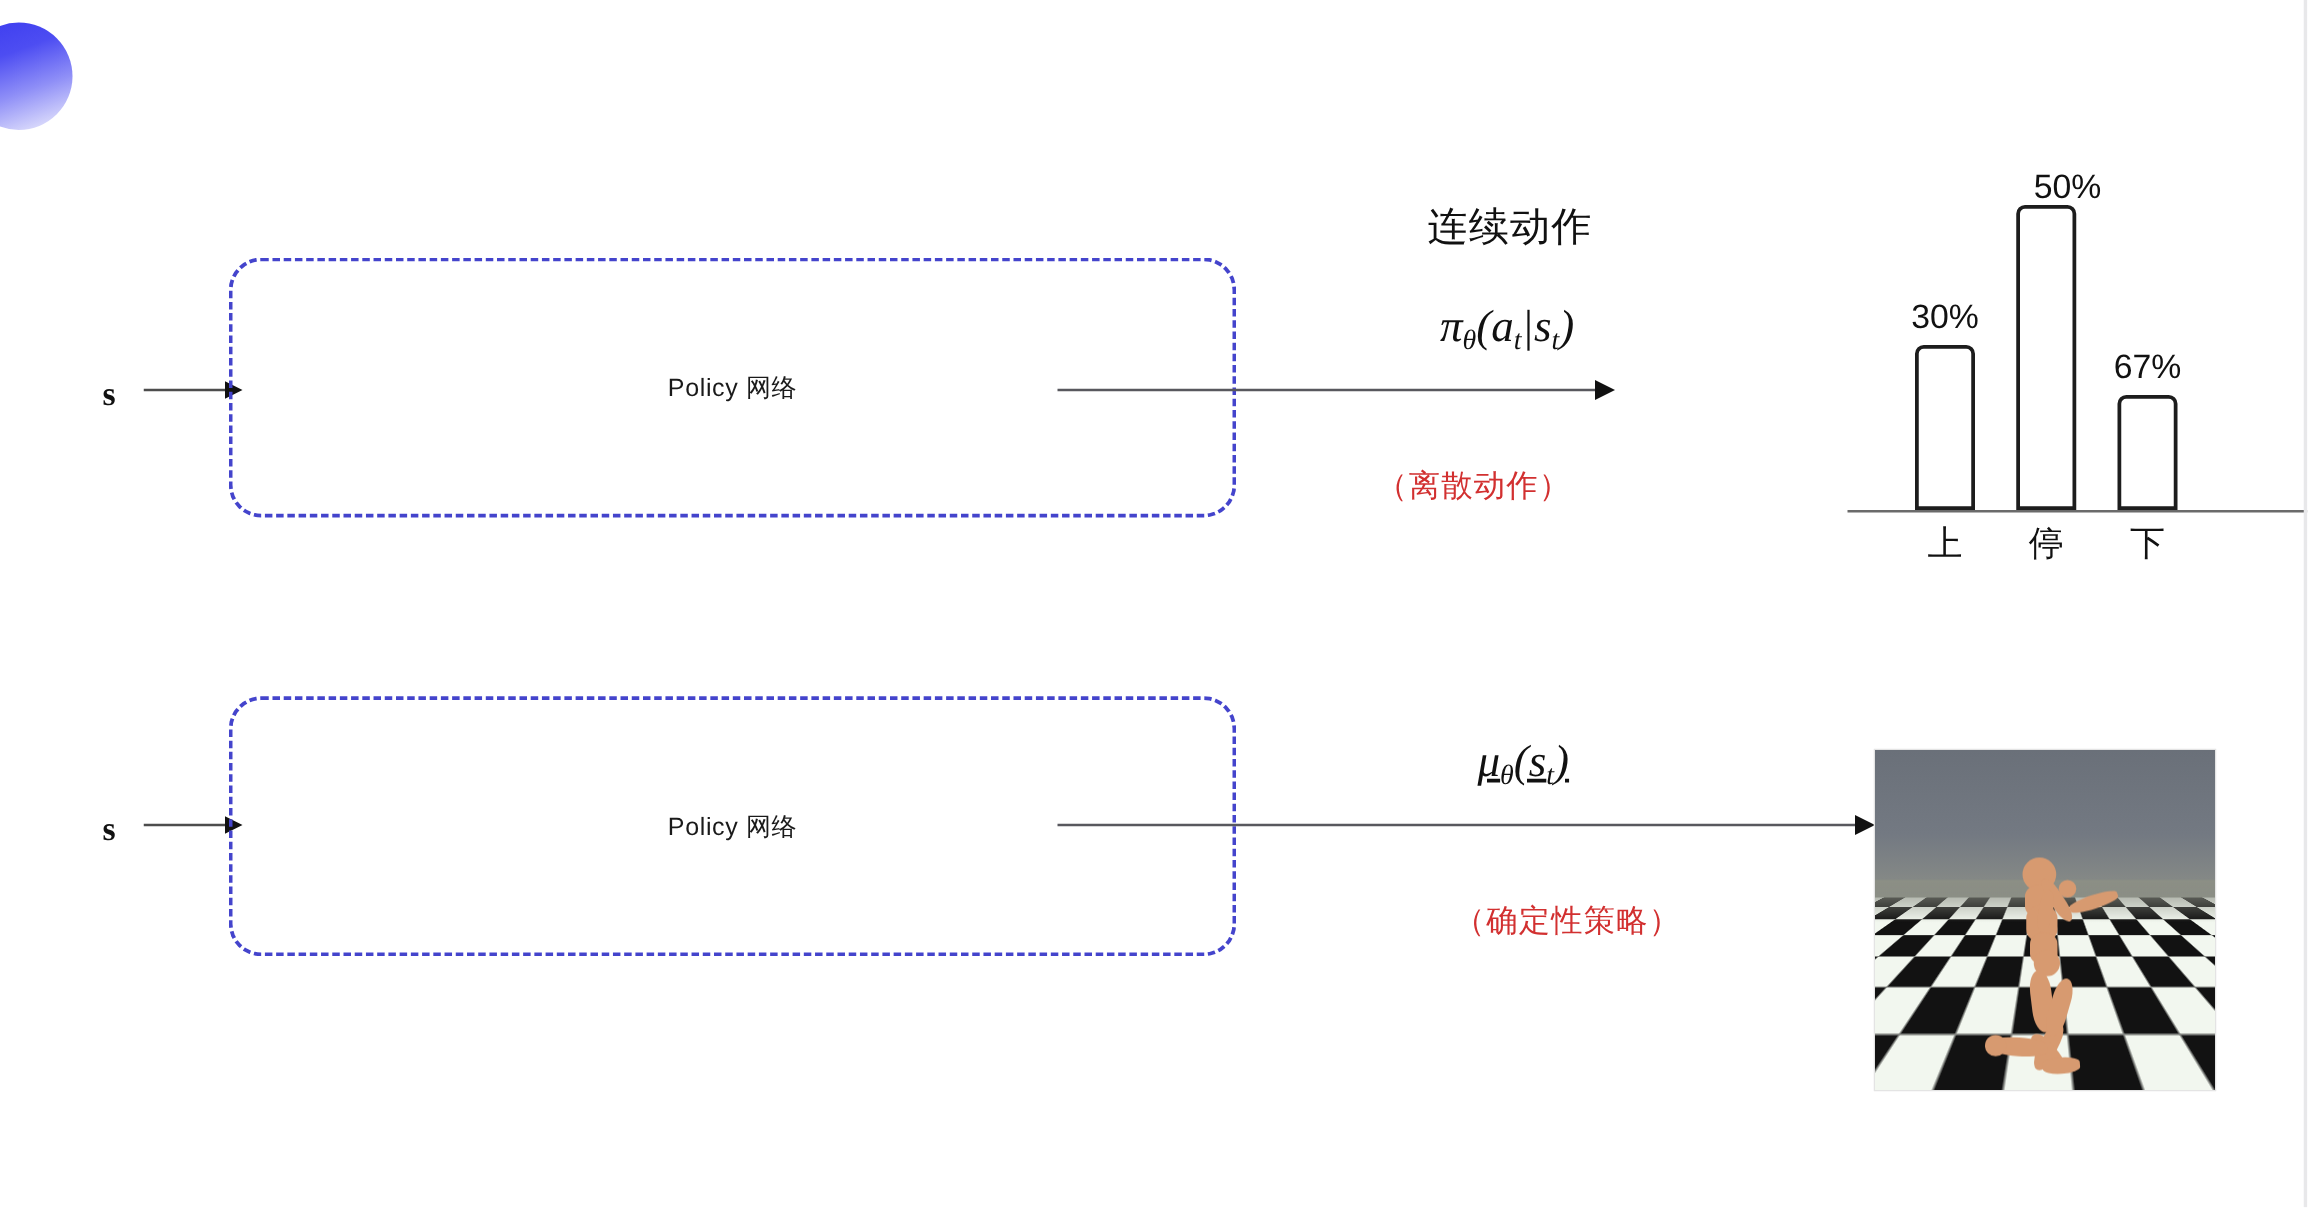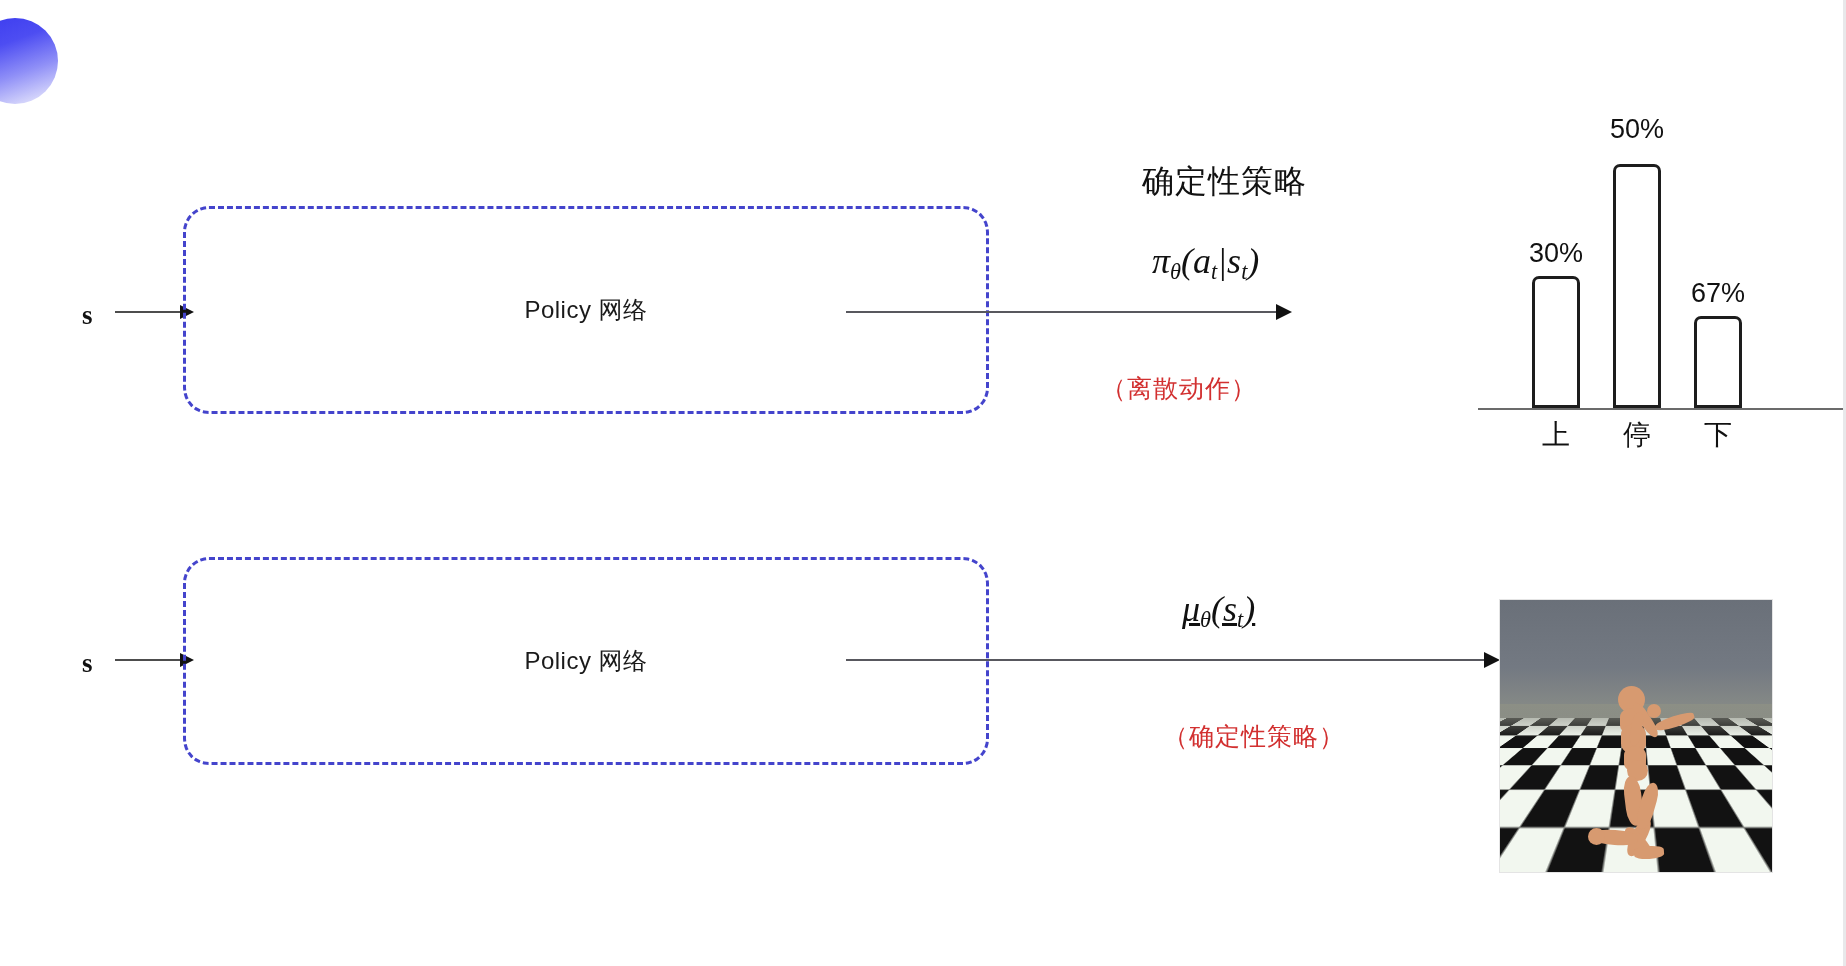--- a/index.html
+++ b/index.html
@@ -73,21 +73,21 @@
     position: absolute;
     border: 3px dashed #4444cc;
     border-radius: 26px;
     box-sizing: border-box;
     background: transparent;
     display: flex;
     align-items: center;
     justify-content: center;
   }
   .policy-label {
-    font-size: 24px;
+    font-size: 20px;
     color: #1a1a1a;
     letter-spacing: 0.5px;
     white-space: nowrap;
   }
 
   
   .out-arrow {
     position: absolute;
     height: 2px;
     background: #58585e;
@@ -238,37 +238,37 @@
     <div class="s-label" style="left:82px; top:300px;">s</div>
 
     <div class="in-arrow" style="left:115px; top:311px; width:66px;"></div>
 
     <div class="policy-box" style="left:183px; top:206px; width:806px; height:208px;">
       <div class="policy-label">Policy 网络</div>
     </div>
 
     <div class="out-arrow" style="left:846px; top:311px; width:432px;"></div>
 
-    <div class="anno-title" style="left:1142px; top:160px;">确定性策略</div>
+    <div class="anno-title" style="left:1142px; top:160px;">连续动作</div>
 
     <div class="anno-formula" style="left:1152px; top:240px;">
       <span>π</span><sub>θ</sub><span>(a</span><sub>t</sub><span>|s</span><sub>t</sub><span>)</span>
     </div>
 
     <div class="anno-red" style="left:1101px; top:372px;">（离散动作）</div>
 
     <div class="chart">
       <div class="chart-axis"></div>
 
       <div class="bar" style="left:54px; width:48px; height:132px;"></div>
       <div class="bar-value" style="left:34px; top:128px; width:88px;">30%</div>
       <div class="cat-label" style="left:34px; top:306px; width:88px;">上</div>
 
       <div class="bar" style="left:135px; width:48px; height:244px;"></div>
-      <div class="bar-value" style="left:115px; top:4px; width:88px;">50%</div>
+      <div class="bar-value" style="left:115px; top:24px; width:88px;text-align:right;">50%</div>
       <div class="cat-label" style="left:115px; top:306px; width:88px;">停</div>
 
       <div class="bar" style="left:216px; width:48px; height:92px;"></div>
       <div class="bar-value" style="left:196px; top:168px; width:88px;">67%</div>
       <div class="cat-label" style="left:196px; top:306px; width:88px;">下</div>
     </div>
   </div>
 
   <div class="row row-continuous">
 

